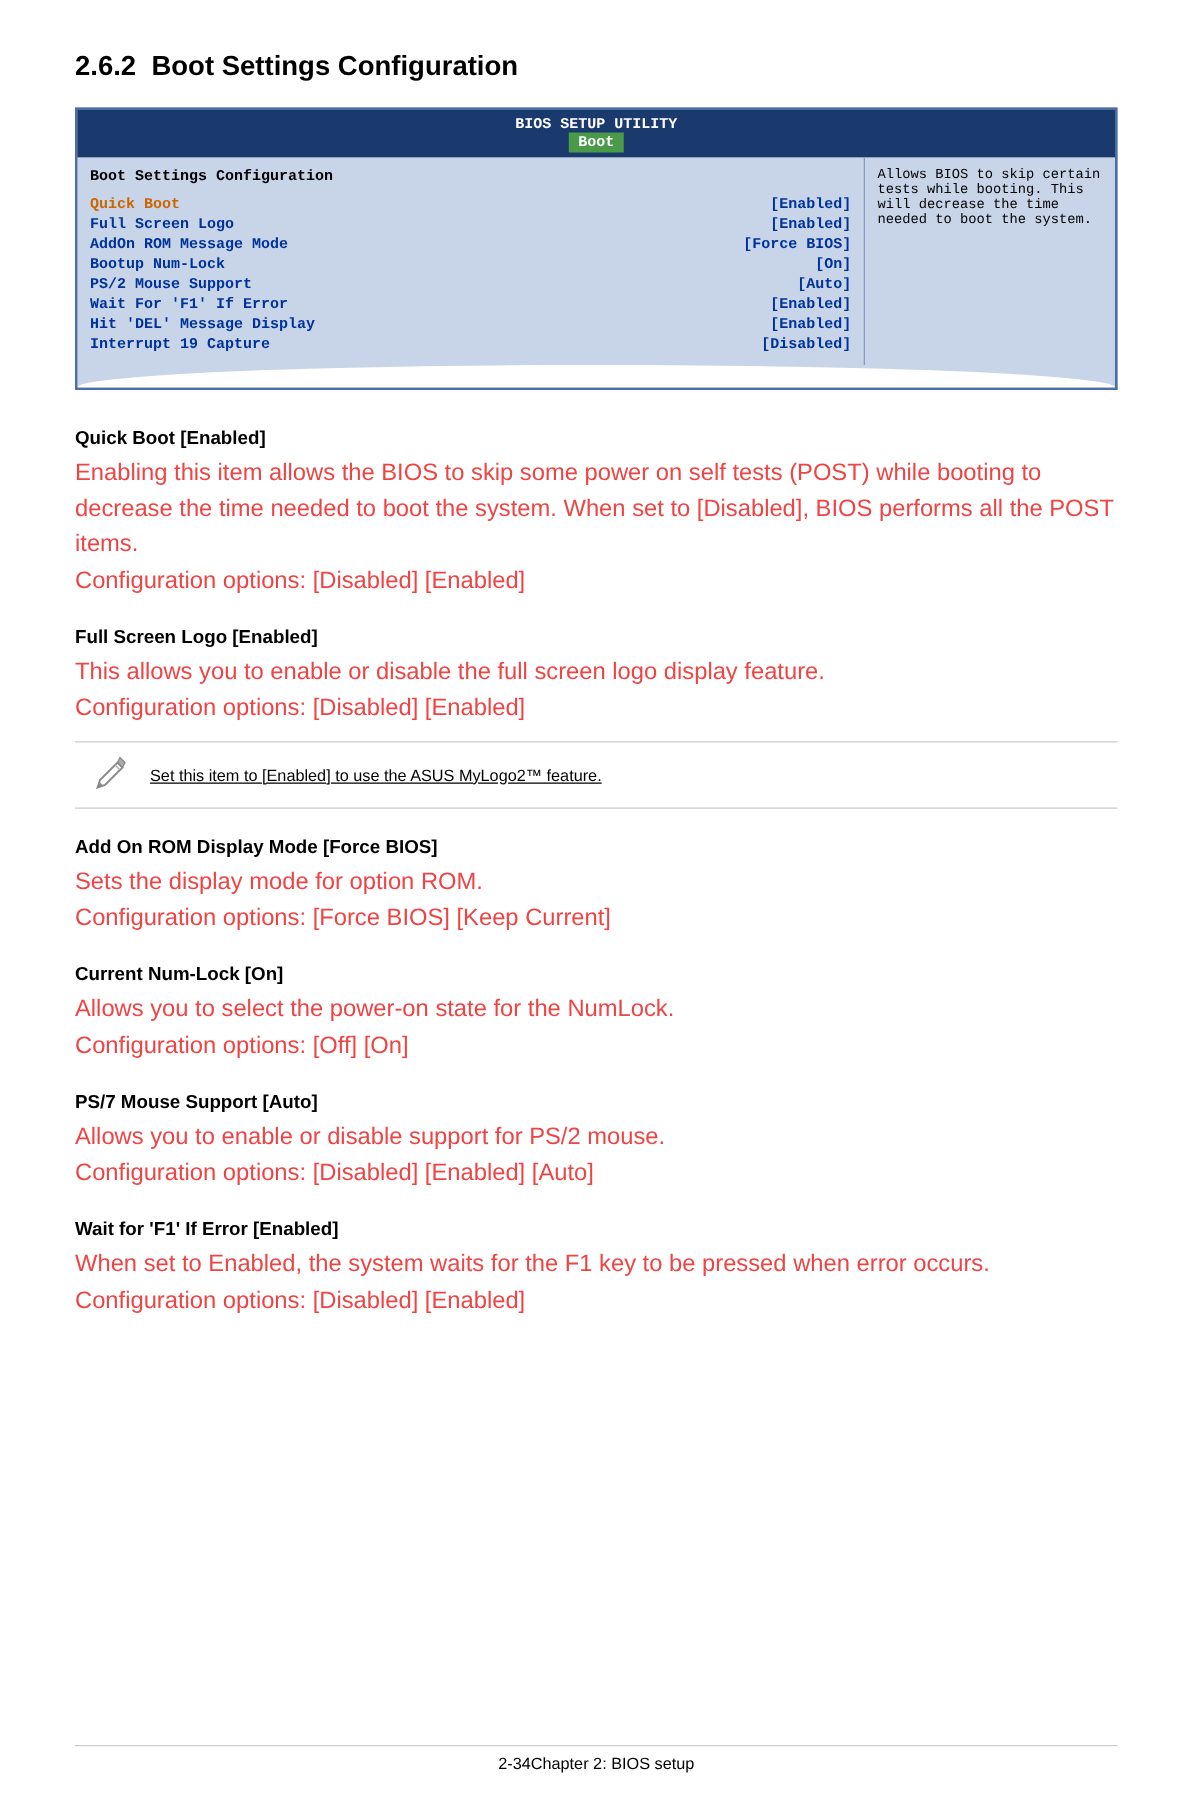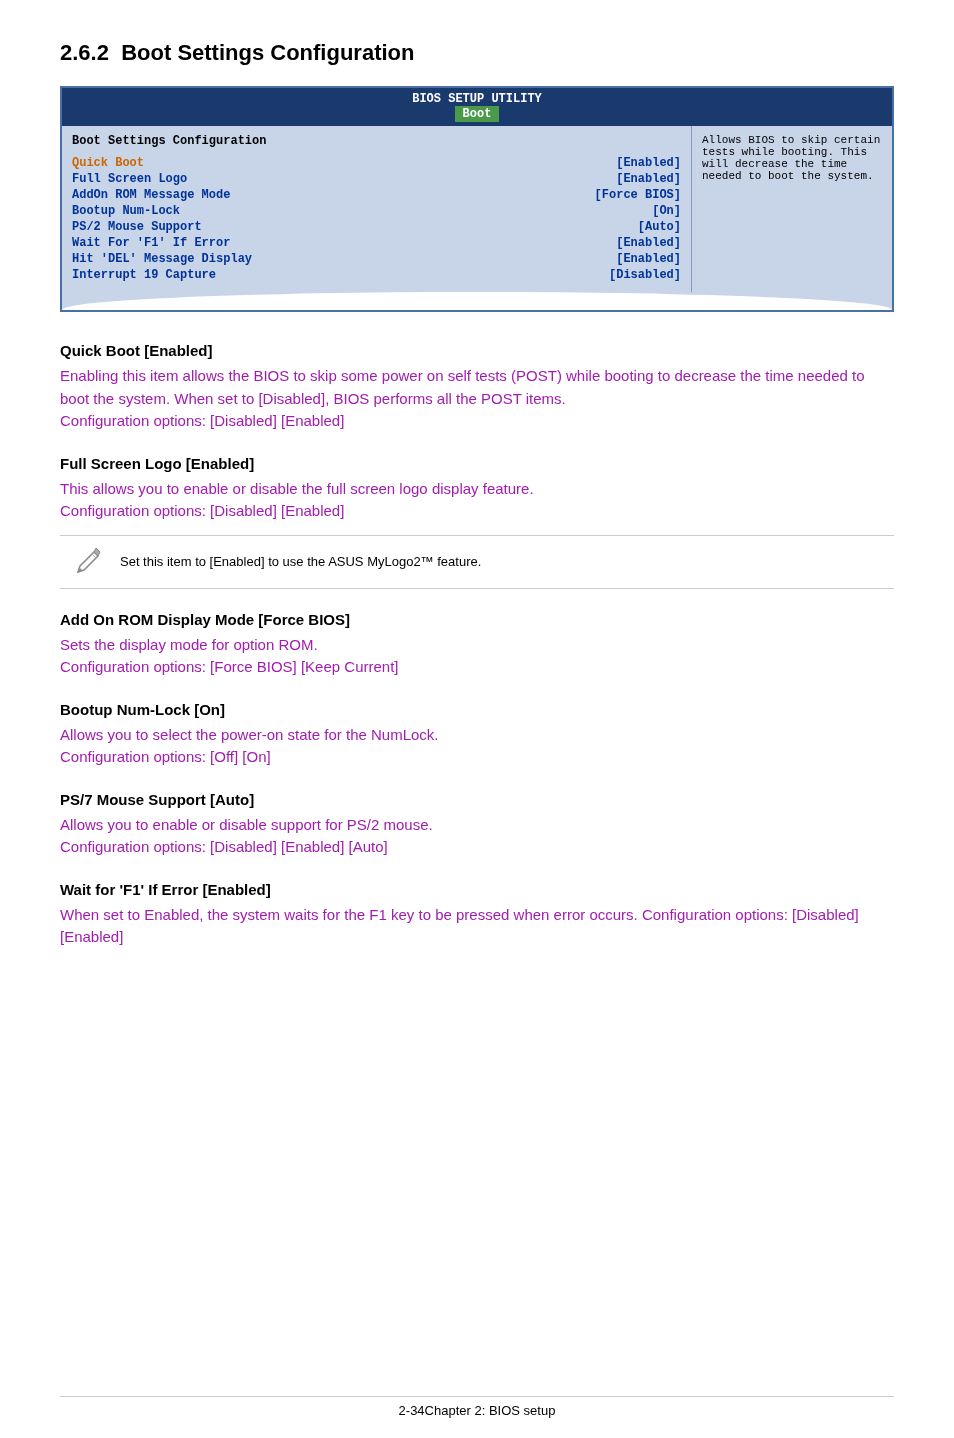--- a/index.html
+++ b/index.html
@@ -117,23 +117,23 @@
     }
 
     .subsection-title {
       font-size: 15px;
       font-weight: bold;
       margin-bottom: 6px;
       color: #000;
     }
 
     .subsection-body {
-      font-size: 15px;
+      font-size: 19px;
       line-height: 1.5;
-      color: #a21caf;
+      color: #ef4444;
     }
 
     
     .note-box {
       border-top: 1px solid #ccc;
       border-bottom: 1px solid #ccc;
       display: flex;
       align-items: center;
       padding: 8px 10px;
       margin: 12px 0 12px 0;
@@ -142,20 +142,21 @@
 
     .note-icon {
       width: 36px;
       height: 36px;
       flex-shrink: 0;
     }
 
     .note-text {
       font-size: 13px;
       color: #000;
+      text-decoration: underline;
     }
 
     
     .page-footer {
       position: fixed;
       bottom: 20px;
       left: 60px;
       right: 60px;
       display: flex;
       justify-content: center;
@@ -238,21 +239,21 @@
       <line x1="22" y1="10" x2="26" y2="14" stroke="#aaa" stroke-width="1"></line>
     </svg></div>
         <span class="note-text">Set this item to [Enabled] to use the ASUS MyLogo2™ feature.</span>
       </div>
     </div>
     <div class="subsection">
       <h2 class="subsection-title">Add On ROM Display Mode [Force BIOS]</h2>
       <p class="subsection-body">Sets the display mode for option ROM.<br>Configuration options: [Force BIOS] [Keep Current]</p>
     </div>
     <div class="subsection">
-      <h2 class="subsection-title">Bootup Num-Lock [On]</h2>
+      <h2 class="subsection-title">Current Num-Lock [On]</h2>
       <p class="subsection-body">Allows you to select the power-on state for the NumLock.<br>Configuration options: [Off] [On]</p>
     </div>
     <div class="subsection">
       <h2 class="subsection-title">PS/7 Mouse Support [Auto]</h2>
       <p class="subsection-body">Allows you to enable or disable support for PS/2 mouse.<br>Configuration options: [Disabled] [Enabled] [Auto]</p>
     </div>
     <div class="subsection">
       <h2 class="subsection-title">Wait for 'F1' If Error [Enabled]</h2>
       <p class="subsection-body">When set to Enabled, the system waits for the F1 key to be pressed when error occurs. Configuration options: [Disabled] [Enabled]</p>
     </div>

